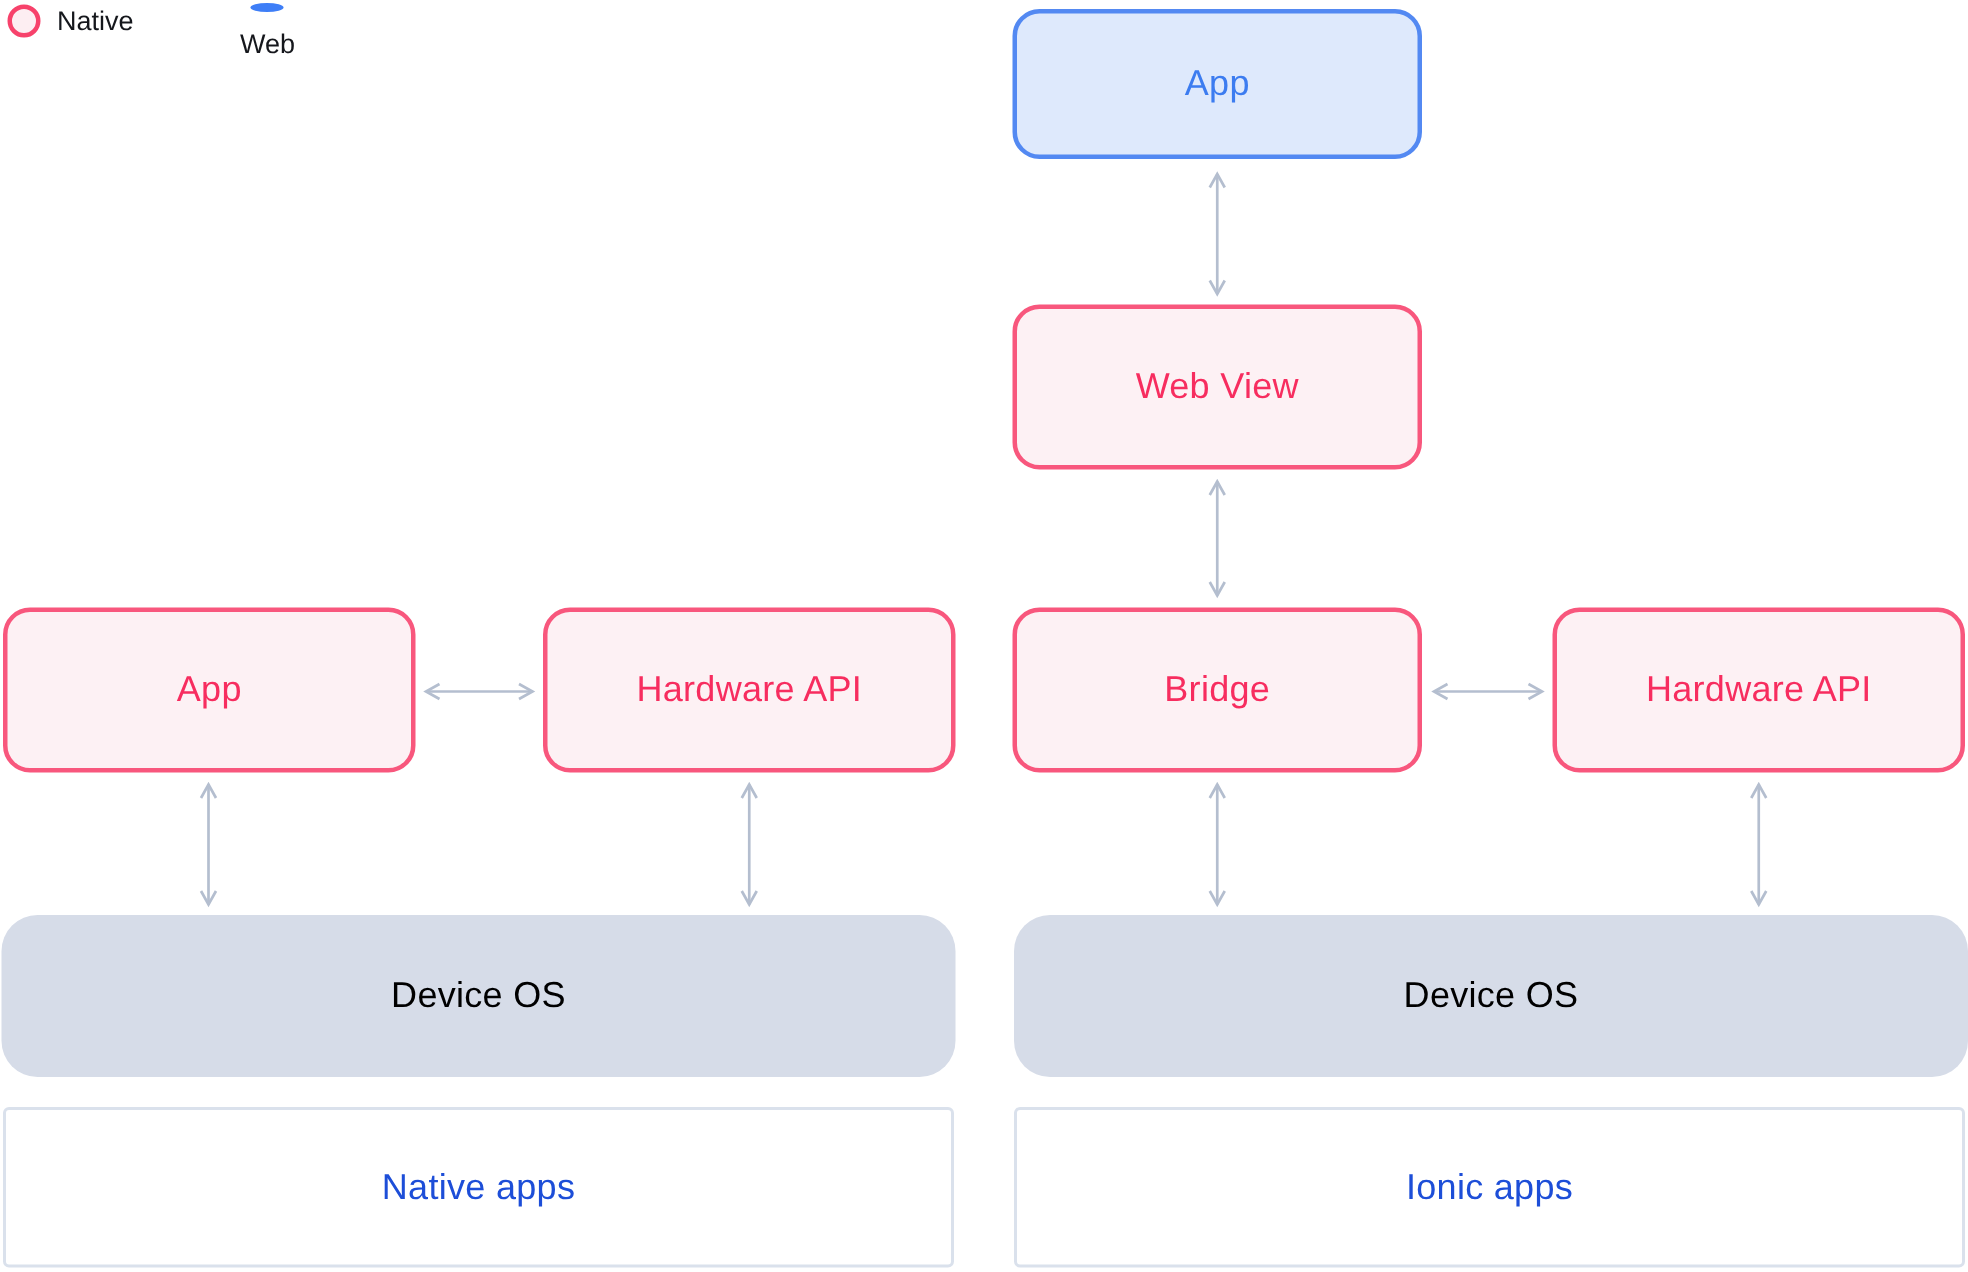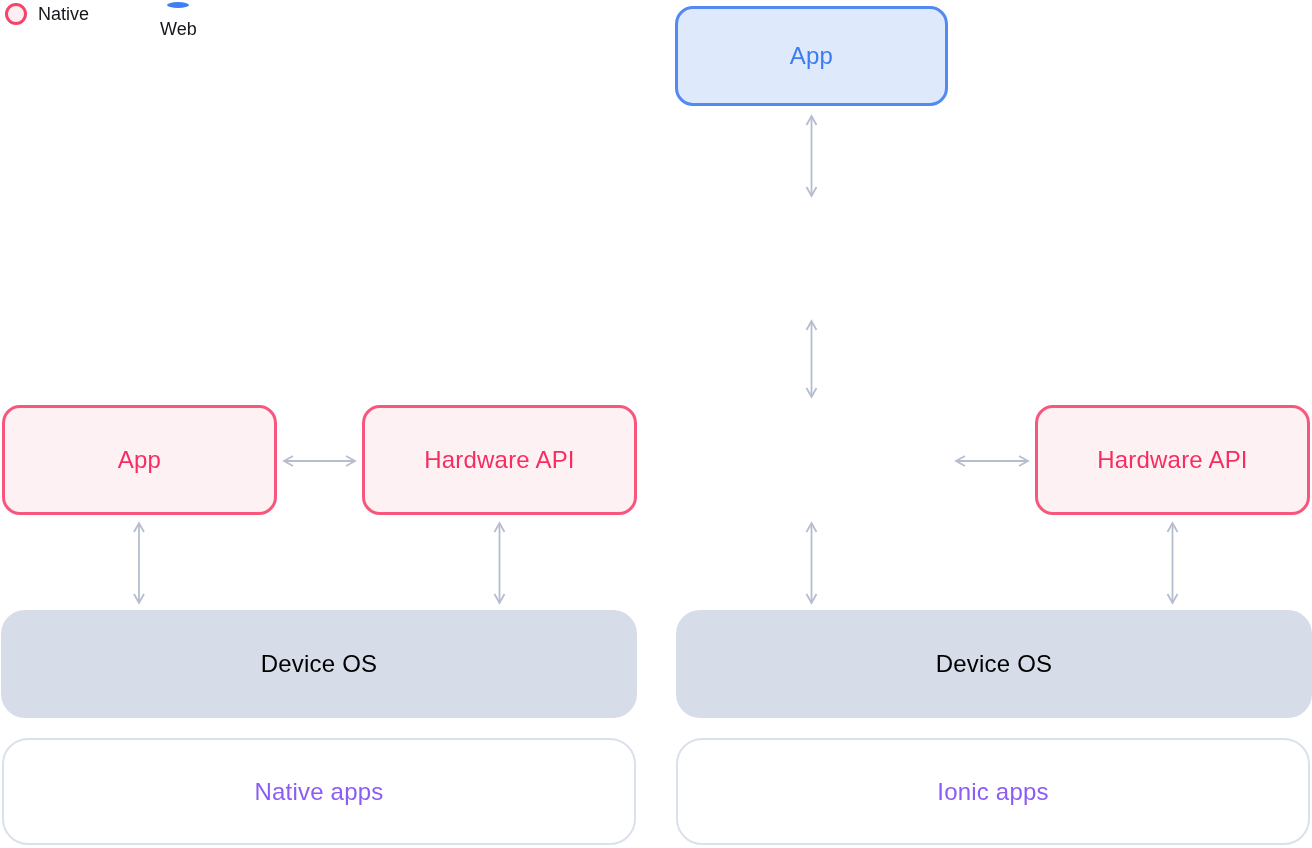--- a/index.html
+++ b/index.html
@@ -47,22 +47,22 @@
   }
   .node-os {
     background: #D6DCE8;
     border: none;
     border-radius: 24px;
     color: #000000;
   }
   .node-caption {
     background: #ffffff;
     border: 2px solid #DAE1EC;
-    border-radius: 26px;
-    color: #8b5cf6;
+    border-radius: 4px;
+    color: #1d4ed8;
     text-align: center;
   }
 
   
   .pos-ionic-app        { left: 675px; top: 6px;   width: 273px; height: 100px; }
   .pos-web-view         { left: 675px; top: 203px; width: 273px; height: 110px; }
   .pos-native-app       { left: 2px;   top: 405px; width: 275px; height: 110px; }
   .pos-native-hw        { left: 362px; top: 405px; width: 275px; height: 110px; }
   .pos-bridge           { left: 675px; top: 405px; width: 273px; height: 110px; }
   .pos-ionic-hw         { left: 1035px;top: 405px; width: 275px; height: 110px; }
@@ -122,20 +122,22 @@
   <div class="legend-item legend-item-native">
     <span class="swatch swatch-native"></span>
     <span class="legend-label">Native</span>
   </div>
   <div class="legend-item legend-item-web">
     <span class="swatch swatch-web"></span>
     <span class="legend-label">Web</span>
   </div>
 
   <div class="node node-blue pos-ionic-app">App</div>
+  <div class="node node-pink pos-web-view">Web View</div>
+  <div class="node node-pink pos-bridge">Bridge</div>
   <div class="node node-pink pos-ionic-hw">Hardware API</div>
   <div class="node node-os pos-ionic-os">Device OS</div>
   <div class="node node-caption pos-ionic-caption">Ionic apps</div>
 
   <div class="node node-pink pos-native-app">App</div>
   <div class="node node-pink pos-native-hw">Hardware API</div>
   <div class="node node-os pos-native-os">Device OS</div>
   <div class="node node-caption pos-native-caption">Native apps</div>
 
 </div>

